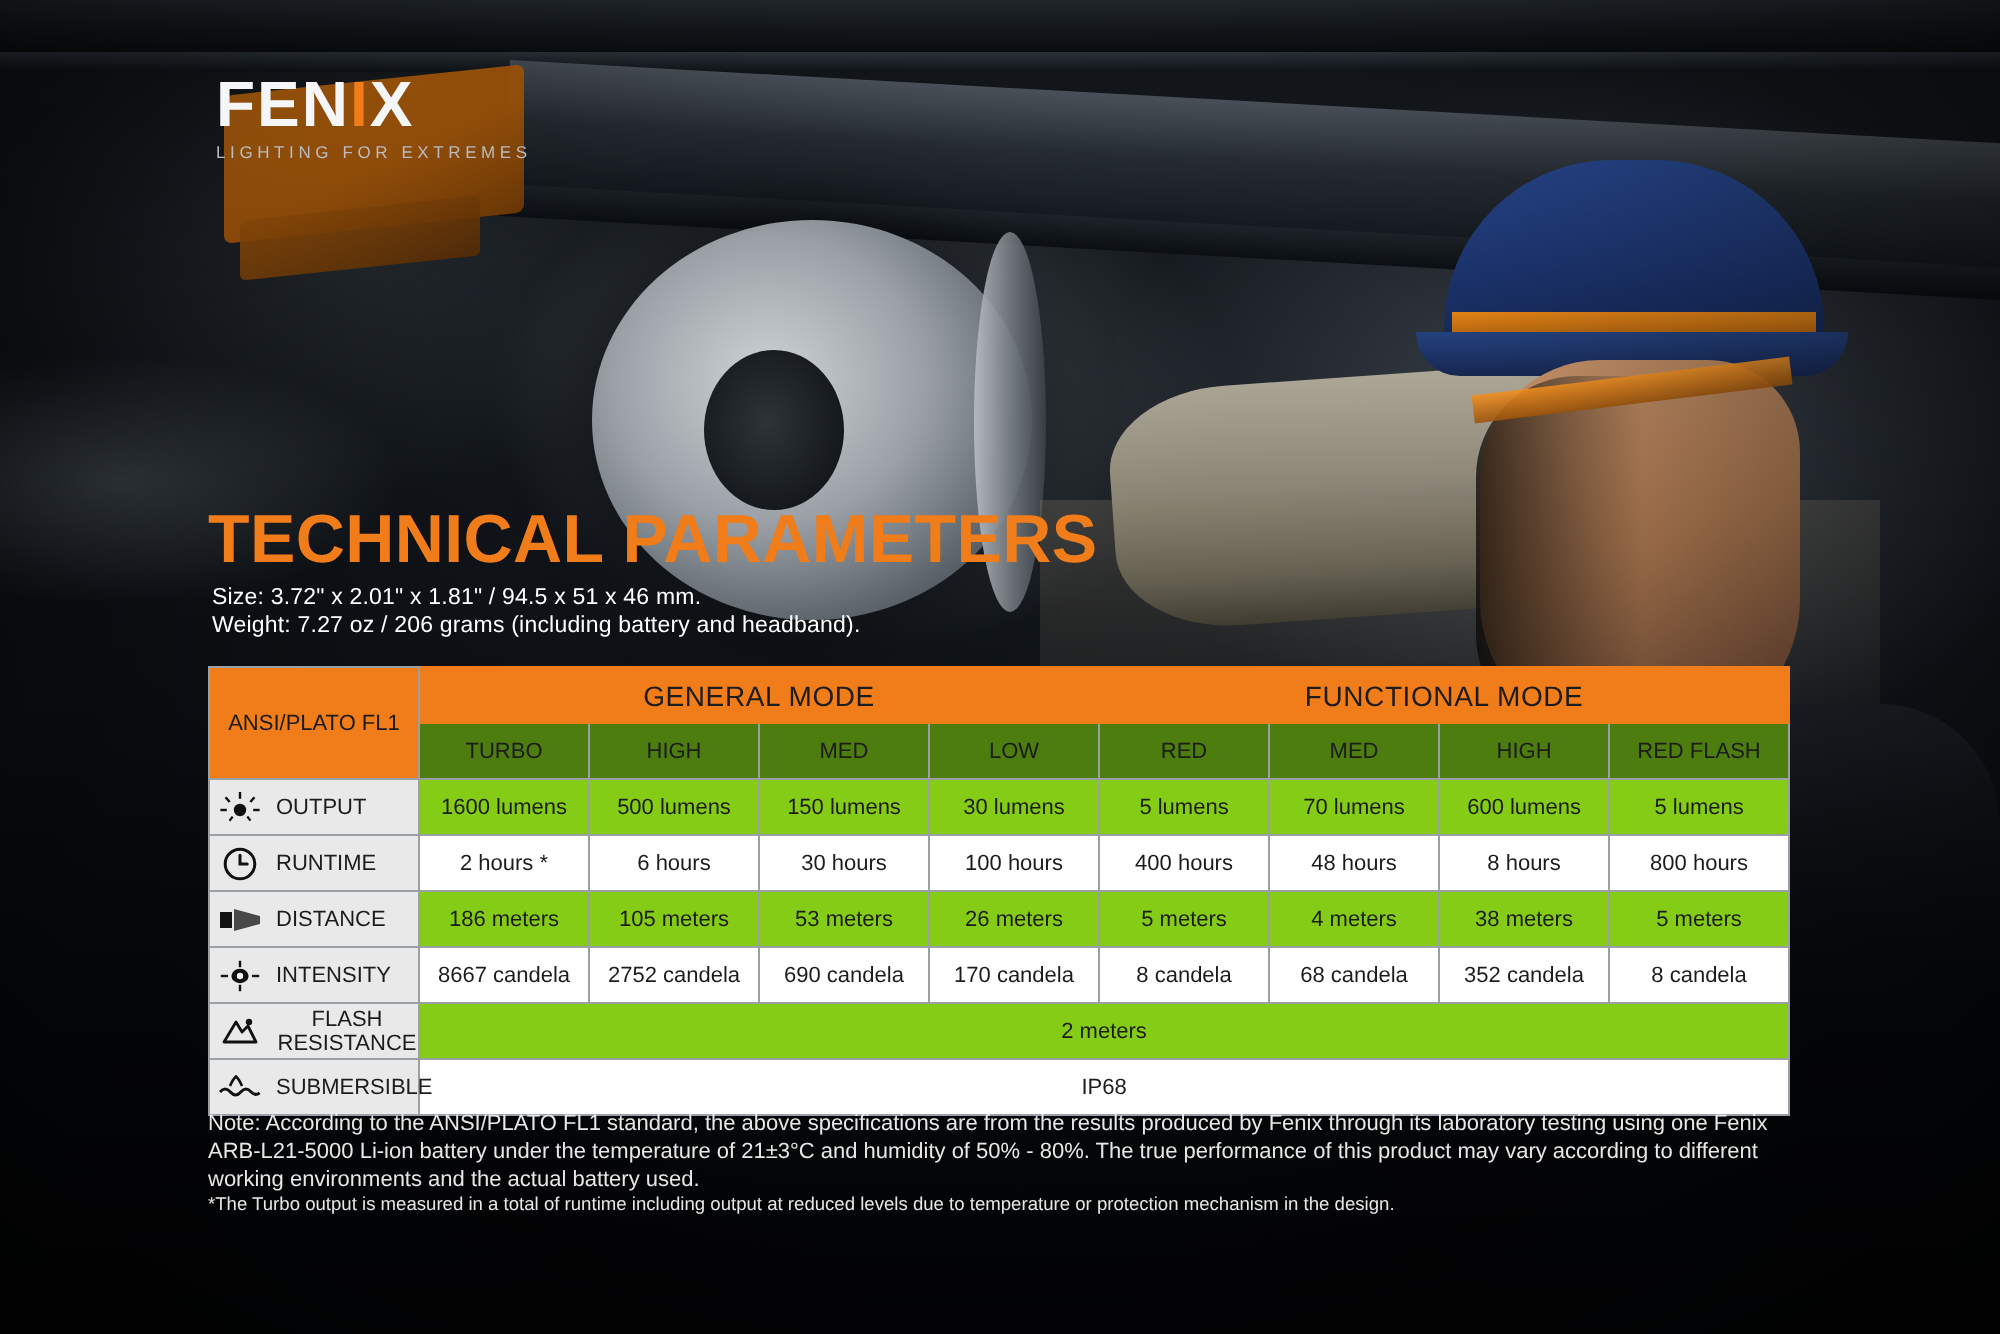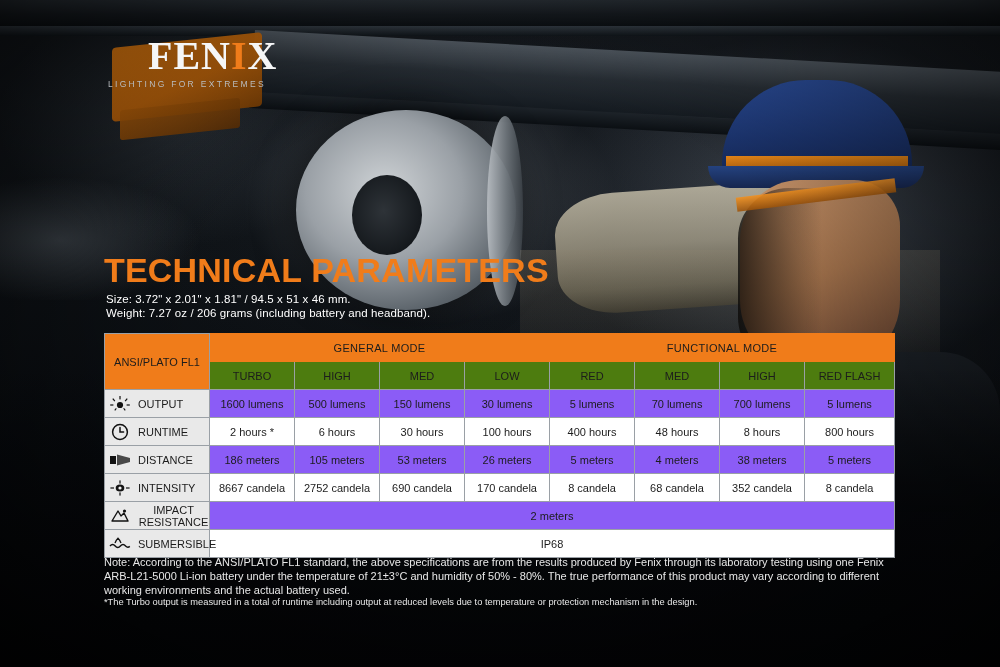--- a/index.html
+++ b/index.html
@@ -148,27 +148,26 @@
     pointer-events: none;
   }
 
   
   .logo-wrap {
     position: absolute;
     left: 108px;
     top: 36px;
   }
   .logo-word {
-    font-size: 40px;
+    font-size: 32px;
     font-weight: bold;
     letter-spacing: 1px;
     color: #f5f6f7;
     line-height: 1;
-    font-family: Liberation Serif, serif;
-    margin-left: 40px;
+    font-family: Liberation Sans, sans-serif;
   }
   .logo-word .accent { color: #f07c1a; }
   .logo-tag {
     margin-top: 3px;
     font-size: 8.5px;
     letter-spacing: 2.3px;
     color: #b9bcbf;
     font-family: "Liberation Sans", sans-serif;
   }
 
@@ -211,40 +210,40 @@
     vertical-align: middle;
     padding: 0;
     height: 27px;
     color: #1c1c1c;
     font-weight: normal;
   }
   .hdr-orange {
     background: #f07c1a;
     color: #ffffff;
     font-weight: bold;
-    font-size: 11px;
+    font-size: 14px;
     letter-spacing: .3px;
     border-color: #f07c1a !important;
   }
   .subhdr {
     background: #4d7c0f;
     font-weight: bold;
     font-size: 11px;
     color: #1c1c1c;
   }
   .rowlabel {
     background: #e9e9e9;
     font-weight: bold;
     font-size: 11px;
     color: #1c1c1c;
     text-align: left;
     padding-left: 6px;
   }
   .cell {
-    background: #8b5cf6;
+    background: #84cc16;
   }
   .cell-alt {
     background: #ffffff;
   }
   .rowlabel-inner {
     display: flex;
     align-items: center;
     gap: 7px;
     padding-left: 4px;
   }
@@ -372,21 +371,21 @@
               </span>
               <span>OUTPUT</span>
             </div>
           </td>
           <td class="cell">1600 lumens</td>
           <td class="cell">500 lumens</td>
           <td class="cell">150 lumens</td>
           <td class="cell">30 lumens</td>
           <td class="cell">5 lumens</td>
           <td class="cell">70 lumens</td>
-          <td class="cell">700 lumens</td>
+          <td class="cell">600 lumens</td>
           <td class="cell">5 lumens</td>
         </tr>
 
         <tr>
           <td class="rowlabel">
             <div class="rowlabel-inner">
               <span class="ricon">
                 <svg width="18" height="18" viewBox="0 0 18 18">
                     <circle cx="9" cy="9" r="7.4" fill="none" stroke="#111" stroke-width="1.5"></circle>
                     <path d="M9 4.6 V9 H12.6" fill="none" stroke="#111" stroke-width="1.5" stroke-linecap="round"></path>
@@ -457,21 +456,21 @@
 
         <tr>
           <td class="rowlabel">
             <div class="rowlabel-inner">
               <span class="ricon">
                 <svg width="20" height="16" viewBox="0 0 20 16">
                     <path d="M2 13 L8 3 L11 8 L14 5 L18 13 Z" fill="none" stroke="#111" stroke-width="1.4" stroke-linejoin="round"></path>
                     <circle cx="14.5" cy="3" r="1.6" fill="#111"></circle>
                   </svg>
               </span>
-              <span>IMPACT RESISTANCE</span>
+              <span>FLASH RESISTANCE</span>
             </div>
           </td>
           <td class="cell" colspan="8">2 meters</td>
         </tr>
 
         <tr>
           <td class="rowlabel">
             <div class="rowlabel-inner">
               <span class="ricon">
                 <svg width="22" height="14" viewBox="0 0 22 14">

